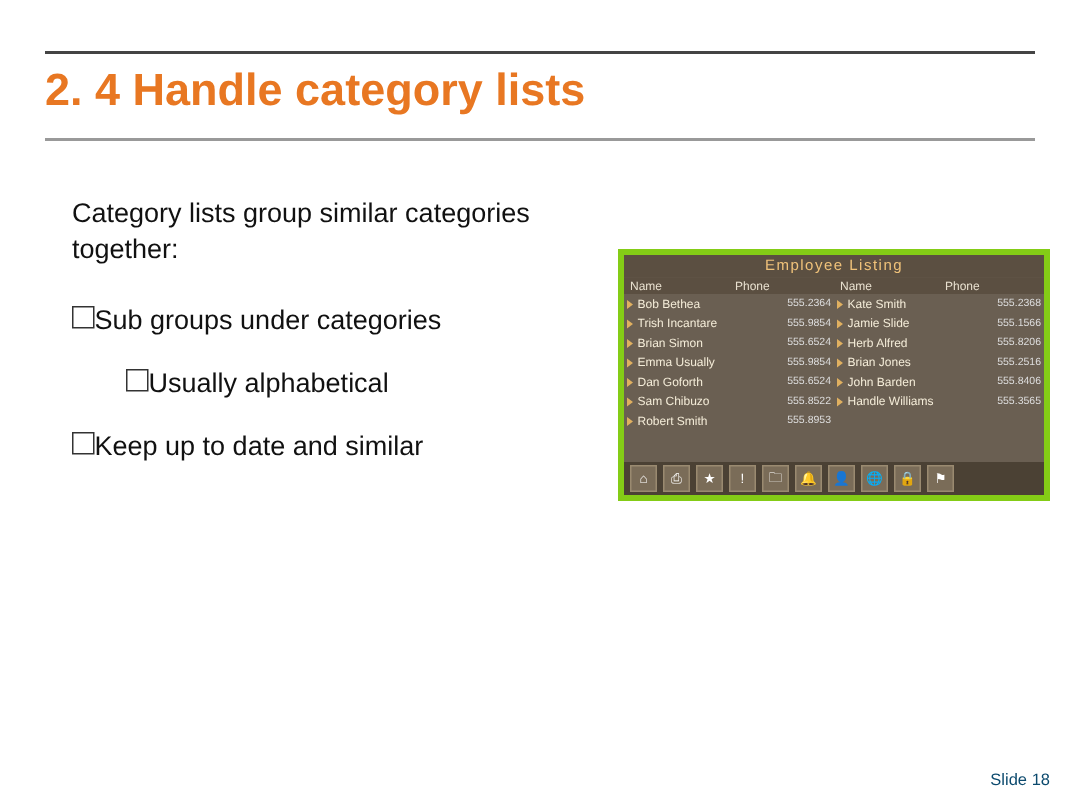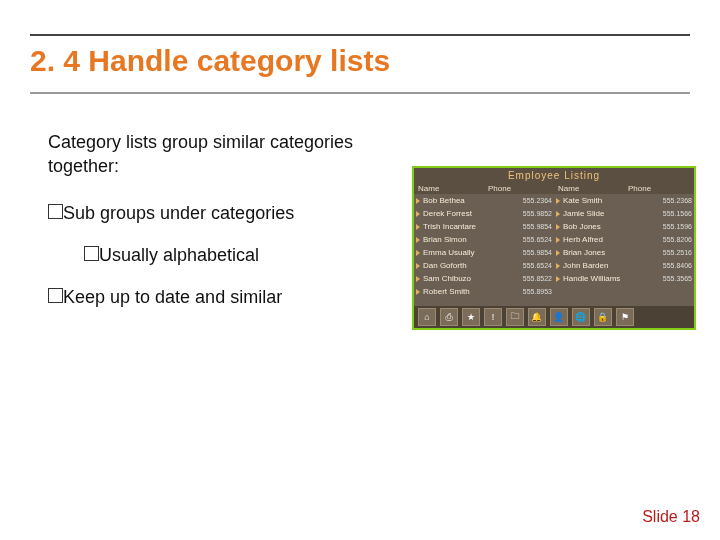--- a/index.html
+++ b/index.html
@@ -5,33 +5,33 @@
   html,body{margin:0;padding:0;width:720px;height:540px;background:#fff;font-family:Arial,Helvetica,sans-serif;color:#111;overflow:hidden}
   .slide{position:relative;width:720px;height:540px;box-sizing:border-box}
   .topline{position:absolute;left:30px;right:30px;top:34px;height:2px;background:#444}
   .title{position:absolute;left:30px;top:44px;font-size:30px;font-weight:bold;color:#e87722}
   .titleline{position:absolute;left:30px;right:30px;top:92px;height:2px;background:#999}
   .body{position:absolute;left:48px;top:130px;width:360px;font-size:18px;line-height:1.35}
   .intro{margin-bottom:22px}
   .b-row{display:flex;gap:0;margin-bottom:18px}
   .b-row.lvl2{margin-left:36px}
   .sq{flex:0 0 auto;display:inline-block;width:13px;height:13px;border:1.5px solid #333;margin-top:3px}
-  .figure{position:absolute;left:412px;top:166px;width:280px;height:160px;border:2px solid #84cc16;background:#6a5f52;display:flex;flex-direction:column;font-size:8px;color:#f4ecd8}
+  .figure{position:absolute;left:412px;top:166px;width:280px;height:160px;border:4px solid #84cc16;background:#6a5f52;display:flex;flex-direction:column;font-size:8px;color:#f4ecd8}
   .fig-title{background:#5b4f41;color:#f0c27a;text-align:center;font-size:10px;padding:2px 0;letter-spacing:1px}
   .fig-head{display:flex;background:#5b4f41;font-size:8px;padding:1px 0}
   .fig-head div{flex:1;padding:0 4px;color:#e8e0cf}
   .fig-grid{flex:1;display:flex}
   .fig-col{width:50%;display:flex;flex-direction:column}
   .emp-row{display:flex;padding:0 2px;align-items:center;height:13px}
   .chev{width:0;height:0;border-top:3px solid transparent;border-bottom:3px solid transparent;border-left:4px solid #e0b060;margin-right:3px}
   .emp-name{flex:1;white-space:nowrap;overflow:hidden}
   .emp-phone{color:#ddd;font-size:7px}
   .fig-toolbar{height:22px;background:#4b4134;display:flex;align-items:center;gap:4px;padding:0 4px}
   .tb-btn{width:16px;height:16px;background:#7a6c58;border:1px solid #9a8a70;display:flex;align-items:center;justify-content:center;font-size:9px;color:#fff}
-  .footer{position:absolute;right:20px;bottom:14px;font-size:16px;color:#b91c1c}
+  .footer{position:absolute;right:20px;bottom:14px;font-size:11px;color:#0c4a6e}
 </style>
 </head>
 <body>
 
 <div class="slide">
   <div class="topline"></div>
   <div class="title">2. 4 Handle category lists</div>
   <div class="titleline"></div>
 
   <div class="body">
@@ -58,25 +58,20 @@
       <div>Phone</div>
       <div>Name</div>
       <div>Phone</div>
     </div>
     <div class="fig-grid">
       <div class="fig-col" id="col-left">
           <div class="emp-row">
             <span class="chev"></span>
             <span class="emp-name">Bob Bethea</span>
             <span class="emp-phone">555.2364</span>
-          </div>
-          <div class="emp-row">
-            <span class="chev"></span>
-            <span class="emp-name">Derek Forrest</span>
-            <span class="emp-phone">555.9852</span>
           </div>
           <div class="emp-row">
             <span class="chev"></span>
             <span class="emp-name">Trish Incantare</span>
             <span class="emp-phone">555.9854</span>
           </div>
           <div class="emp-row">
             <span class="chev"></span>
             <span class="emp-name">Brian Simon</span>
             <span class="emp-phone">555.6524</span>
@@ -108,25 +103,20 @@
             <span class="emp-name">Kate Smith</span>
             <span class="emp-phone">555.2368</span>
           </div>
           <div class="emp-row">
             <span class="chev"></span>
             <span class="emp-name">Jamie Slide</span>
             <span class="emp-phone">555.1566</span>
           </div>
           <div class="emp-row">
             <span class="chev"></span>
-            <span class="emp-name">Bob Jones</span>
-            <span class="emp-phone">555.1596</span>
-          </div>
-          <div class="emp-row">
-            <span class="chev"></span>
             <span class="emp-name">Herb Alfred</span>
             <span class="emp-phone">555.8206</span>
           </div>
           <div class="emp-row">
             <span class="chev"></span>
             <span class="emp-name">Brian Jones</span>
             <span class="emp-phone">555.2516</span>
           </div>
           <div class="emp-row">
             <span class="chev"></span>

